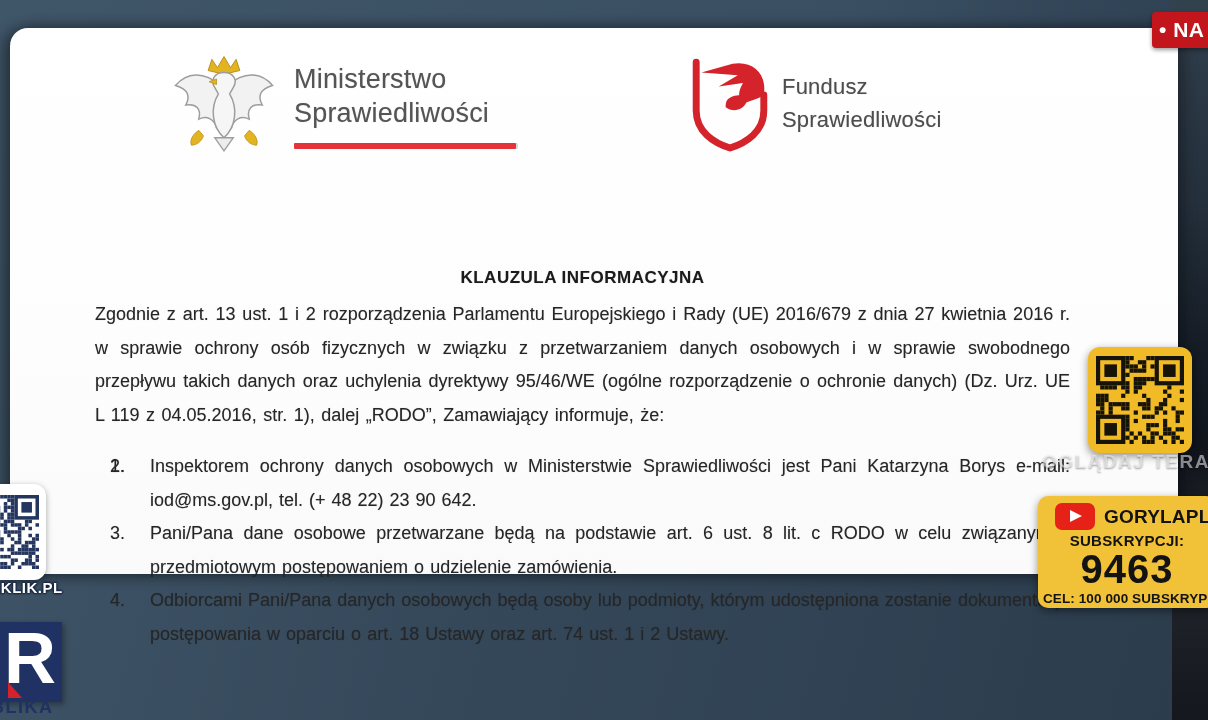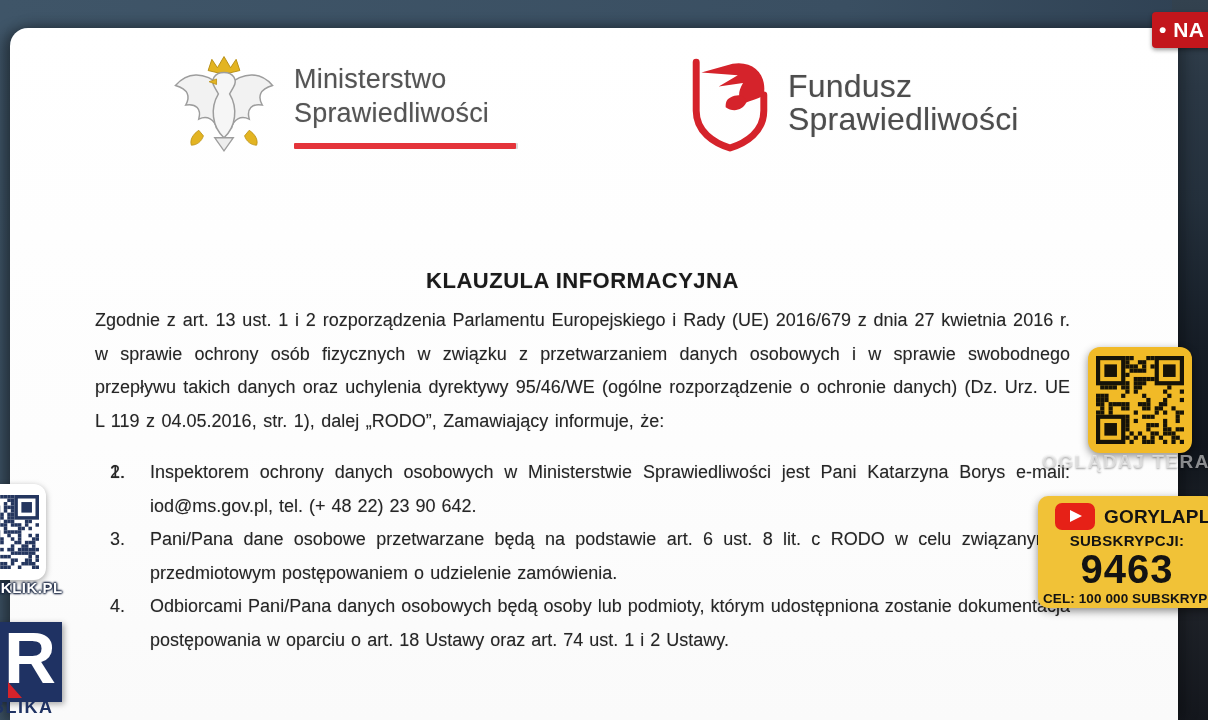--- a/index.html
+++ b/index.html
@@ -8,40 +8,40 @@
        background:linear-gradient(105deg,#405669 0%,#35485a 45%,#2b3c4c 100%);}
   .stage{position:absolute;inset:0;width:1208px;height:720px;overflow:hidden;}
 
   
   .bg-right{position:absolute;left:1172px;top:0;width:36px;height:720px;z-index:0;
     background:linear-gradient(180deg,#33424f 0%,#2b3845 12%,#24303c 28%,#161d26 48%,#10151c 62%,#23272e 78%,#14171d 100%);}
   .bg-top{position:absolute;left:0;top:0;width:1208px;height:30px;
     background:linear-gradient(90deg,#3f5568,#3a4f62 70%,#2f4153);}
 
   
-  .page{position:absolute;left:10px;top:28px;width:1168px;height:692px;z-index:1;
+  .page{position:absolute;left:10px;top:28px;width:1168px;height:546px;z-index:1;
     background:linear-gradient(180deg,#ffffff 0%,#fdfdfd 60%,#fafafa 100%);
     border-radius:18px 14px 0 0;
     box-shadow:-7px 2px 14px rgba(0,0,0,.4), 7px -2px 14px rgba(0,0,0,.25);}
   .page *{text-shadow:0 0 1px rgba(30,30,30,.28);}
 
   
   .min-logo{position:absolute;left:158px;top:20px;display:flex;align-items:flex-start;}
   .min-logo svg{width:112px;height:116px;flex:none;}
   .min-text{margin-left:14px;padding-top:14px;font-size:27px;line-height:34px;color:#545454;letter-spacing:.2px;}
   .min-underline{margin-top:13px;height:6px;width:222px;background:#e4343a;border-radius:1px;box-shadow:2px 0 0 #d9d9d9;}
 
   
   .fund-logo{position:absolute;left:672px;top:22px;display:flex;align-items:flex-start;}
   .fund-logo svg{width:96px;height:104px;flex:none;}
-  .fund-text{margin-left:10px;padding-top:20px;font-size:32px;line-height:33px;color:#4d4d4d;letter-spacing:.2px;}
+  .fund-text{margin-left:4px;padding-top:20px;font-size:22px;line-height:33px;color:#4d4d4d;letter-spacing:.2px;}
 
   
   .doc-body{position:absolute;left:85px;top:240px;width:975px;color:#262626;}
-  .doc-title{text-align:center;font-weight:700;font-size:22px;letter-spacing:.5px;color:#1b1b1b;}
+  .doc-title{text-align:center;font-weight:700;font-size:17px;letter-spacing:.5px;color:#1b1b1b;}
   .doc-intro{margin-top:10px;font-size:18px;line-height:33.5px;text-align:justify;word-spacing:1.5px;}
   .doc-list{margin:0;padding:0;list-style:none;}
   .doc-list li{position:relative;padding-left:55px;font-size:18px;line-height:33.5px;text-align:justify;word-spacing:1px;}
   .doc-list .num{position:absolute;left:15px;top:0;}
 
   
   .overlay{z-index:5;}
 
   .live-badge{position:absolute;left:1152px;top:12px;width:72px;height:36px;z-index:6;
     background:#c3161c;border-radius:4px;color:#fff;font-weight:700;font-size:21px;

